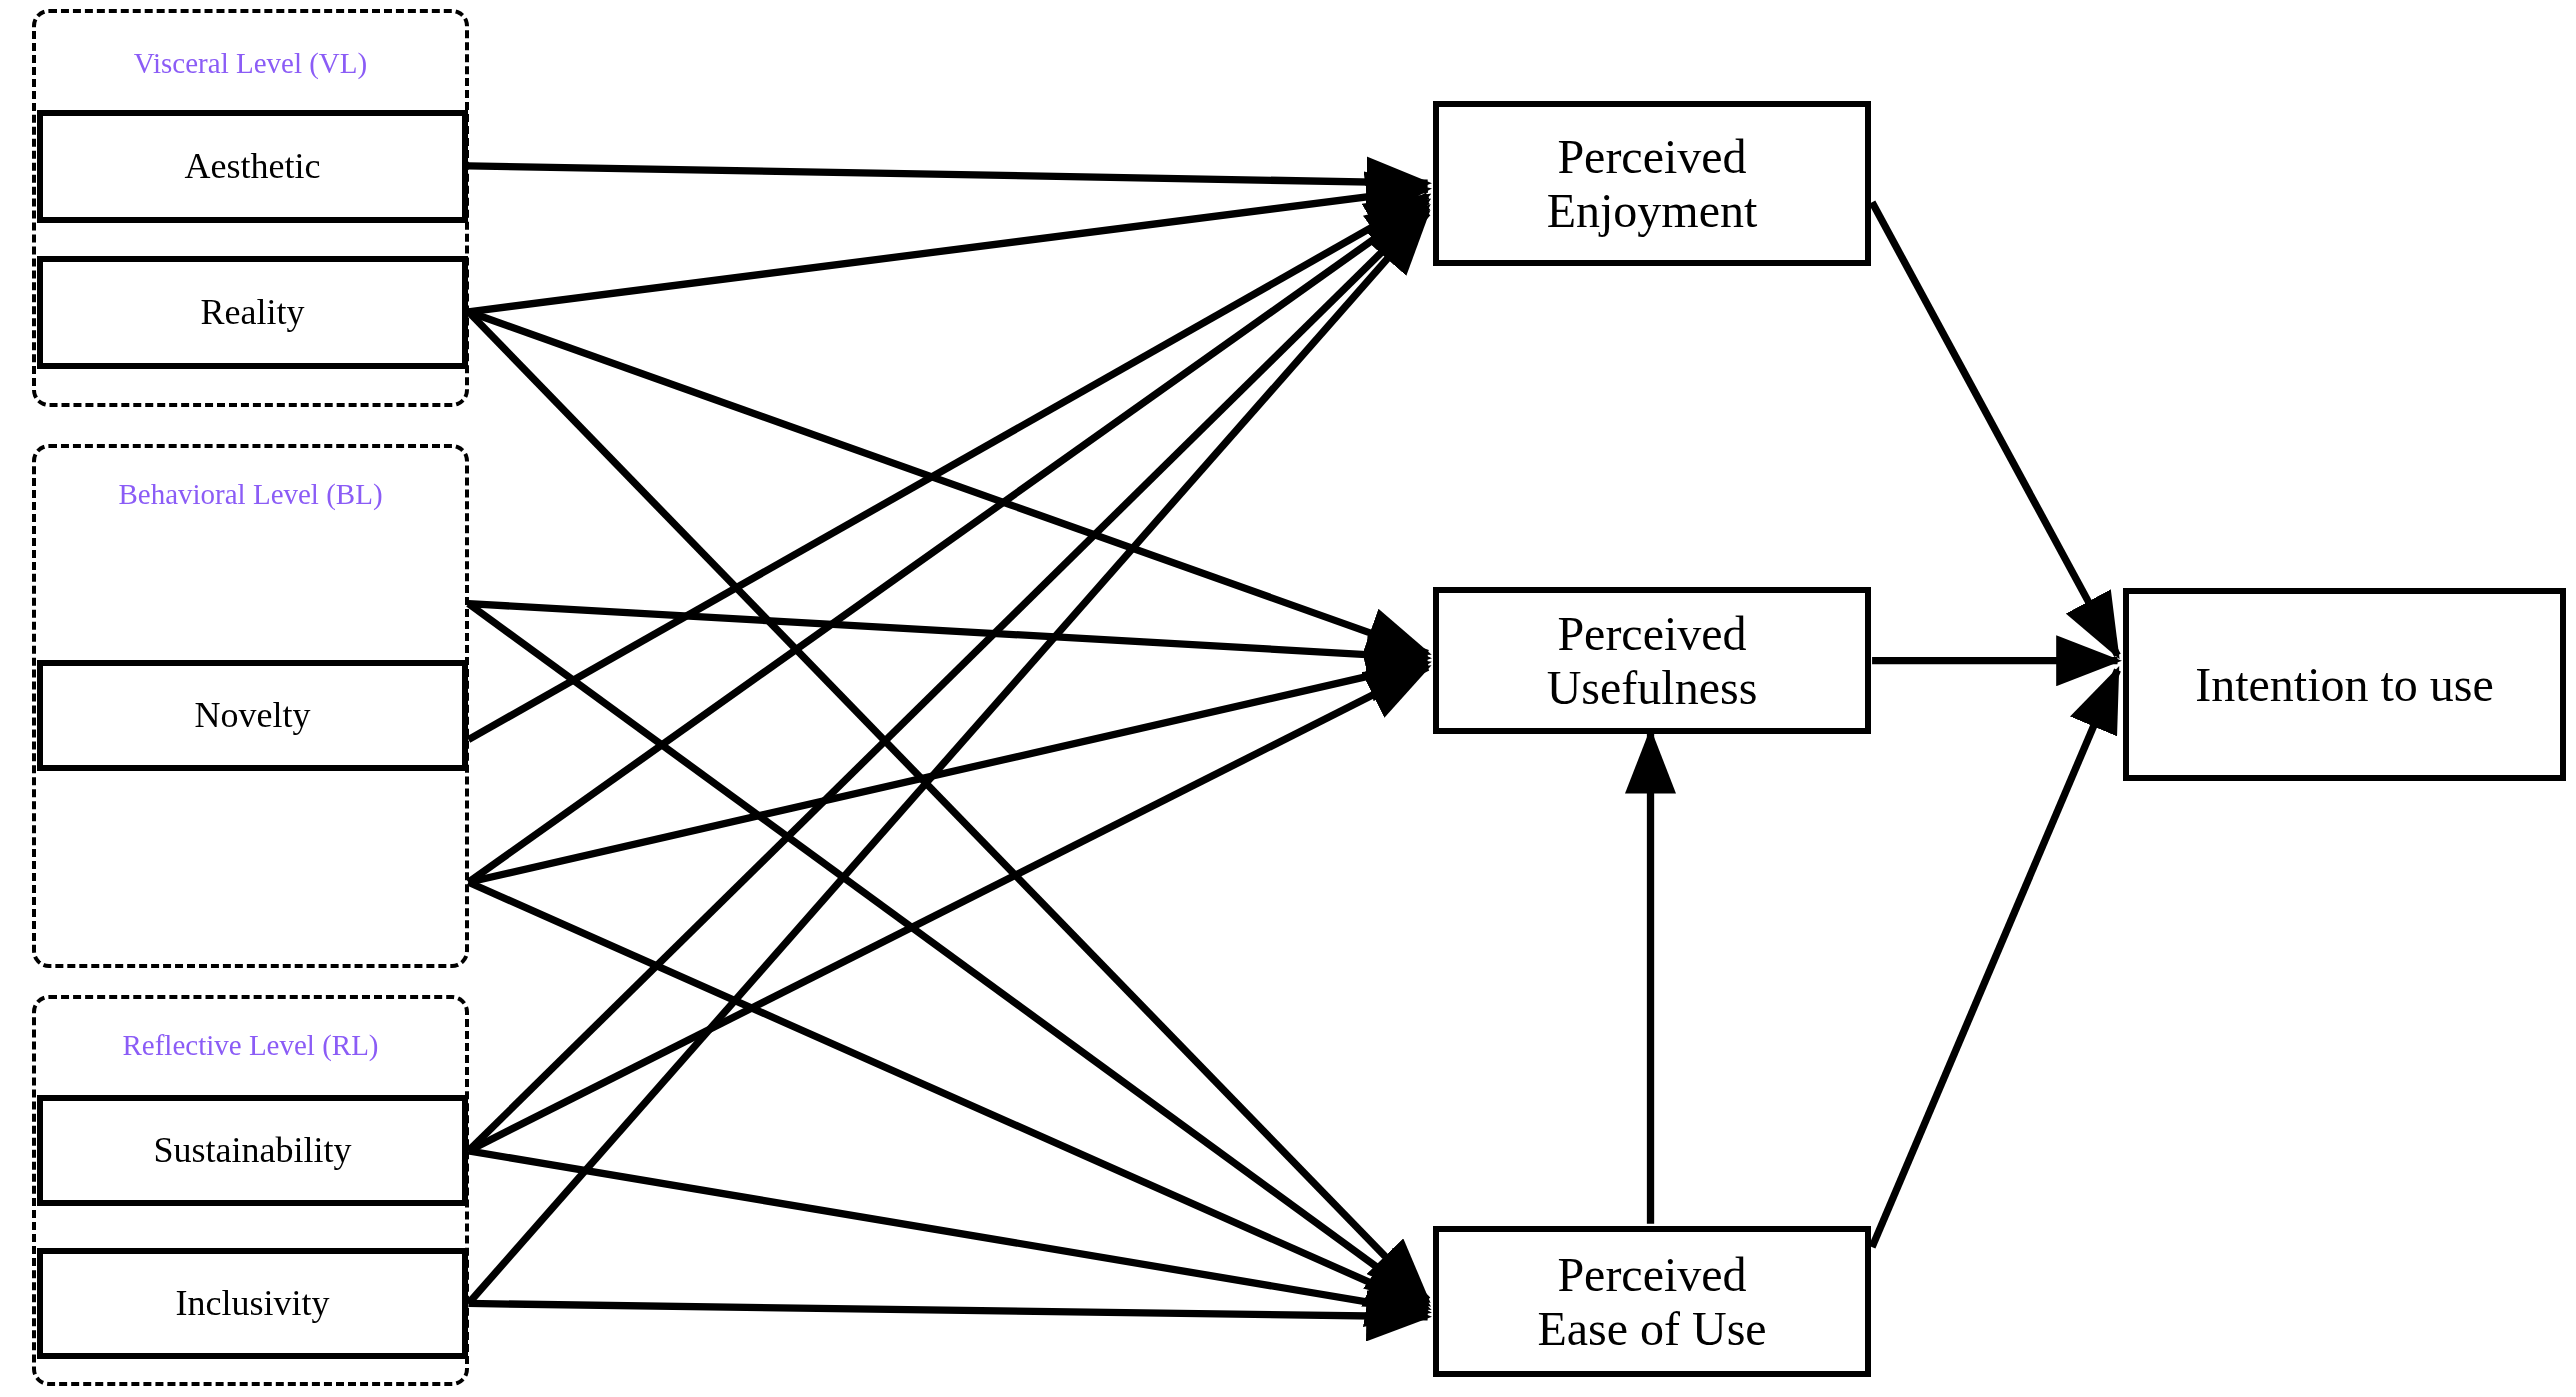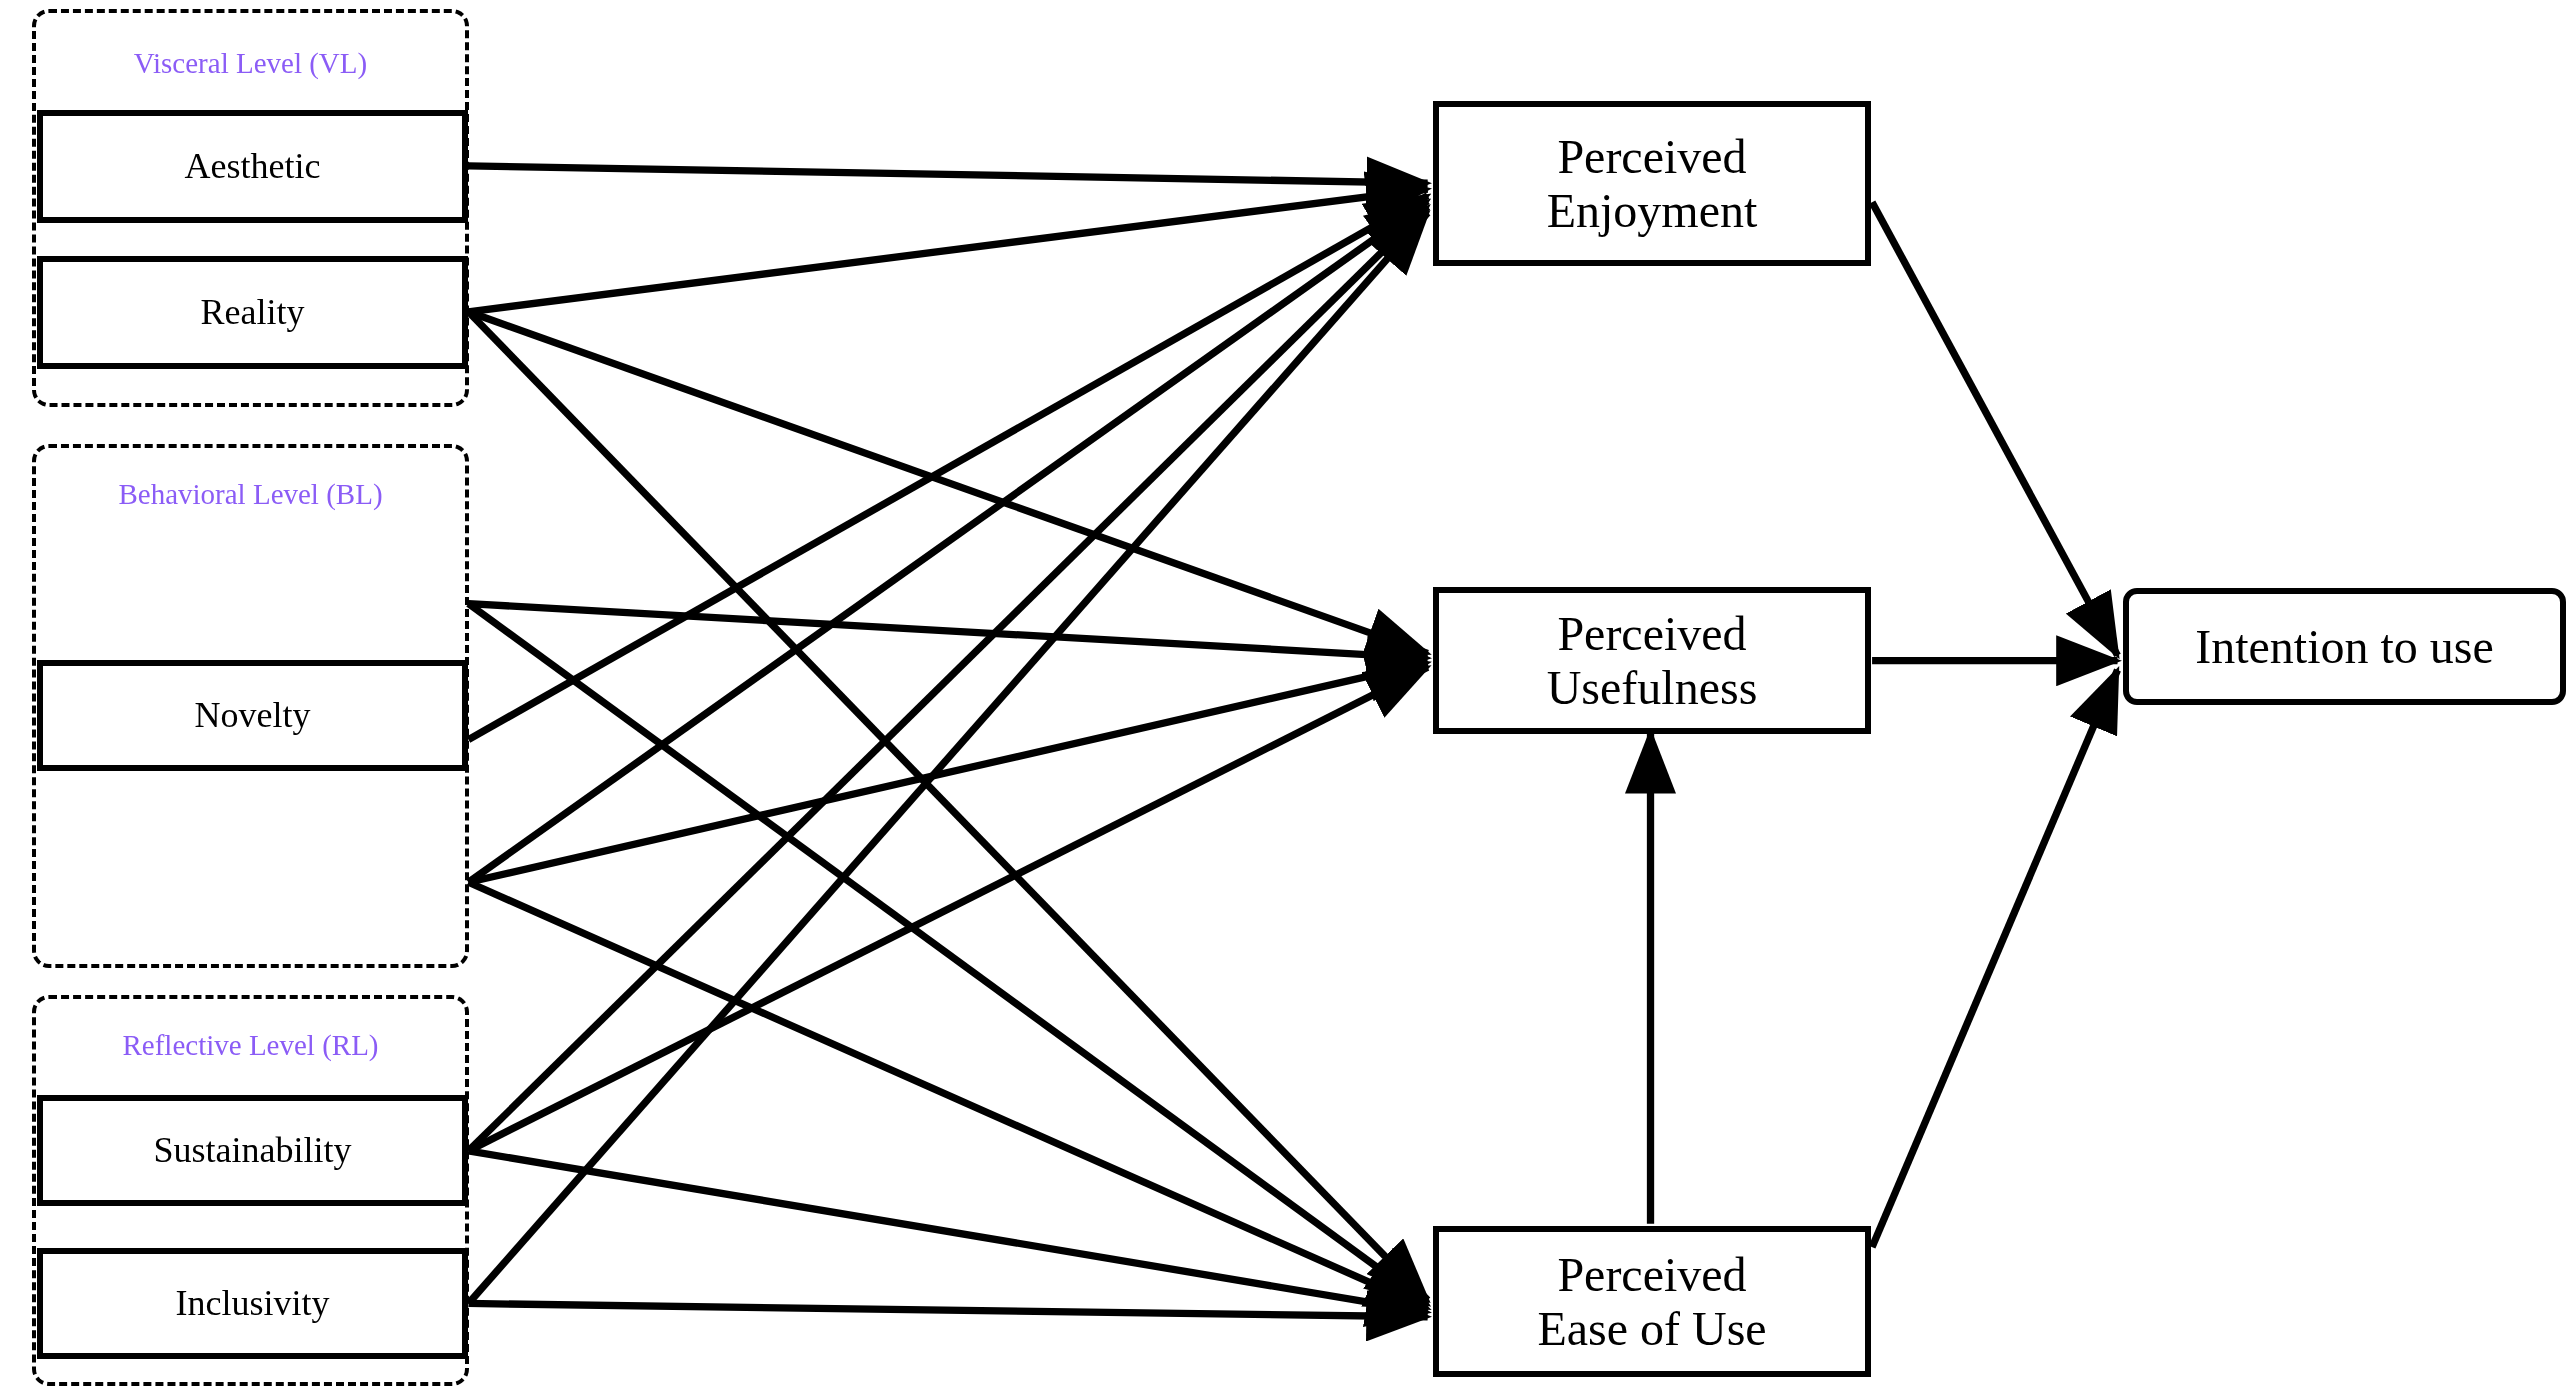--- a/index.html
+++ b/index.html
@@ -134,18 +134,18 @@
   <div class="node outcome" style="left:1433px; top:587px; width:438px; height:147px; white-space:pre-line;">
     <span style="white-space:pre-line;">Perceived
 Usefulness</span>
   </div>
 
   <div class="node outcome" style="left:1433px; top:1226px; width:438px; height:151px; white-space:pre-line;">
     <span style="white-space:pre-line;">Perceived
 Ease of Use</span>
   </div>
 
-  <div class="node outcome" style="left:2123px; top:588px; width:443px; height:117px;border-radius:14px;">
+  <div class="node outcome" style="left:2123px; top:588px; width:443px; height:193px;">
     <span>Intention to use</span>
   </div>
 
 </div>
 
 
 </body></html>

